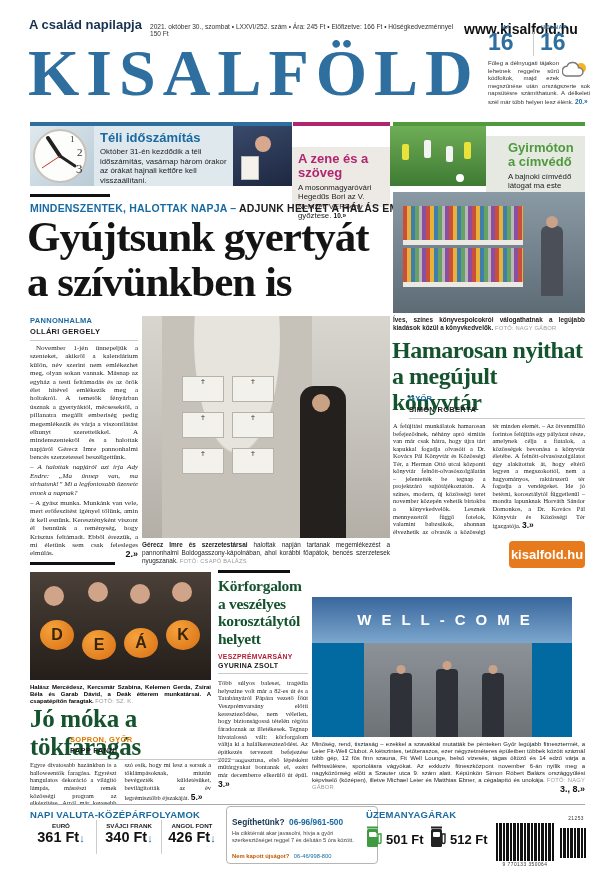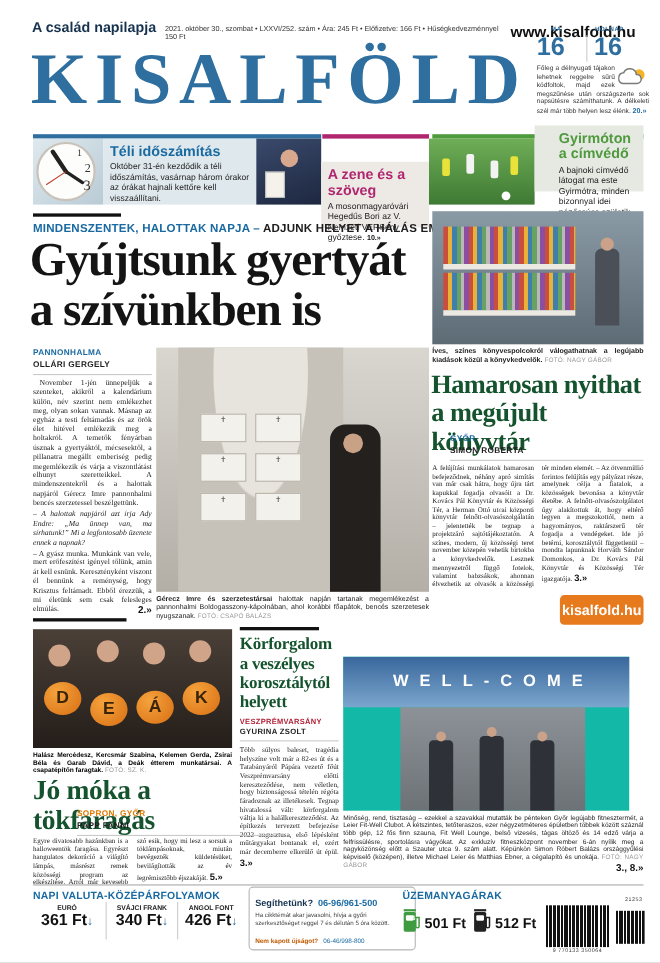--- a/index.html
+++ b/index.html
@@ -127,21 +127,21 @@
     <div class="ttext"><span>A mosonmagyaróvári Hegedűs Bori az V. Nemzeti VERSeny győztese.</span>
       <span class="pref" style="font-size:6.5px;">10.»</span></div>
   </div>
   <div class="abs ph-soccer" style="left:390px;top:126px;width:96px;height:60px;">
     <div class="abs" style="left:12px;top:18px;width:7px;height:16px;background:#e8e23a;border-radius:2px;"></div>
     <div class="abs" style="left:34px;top:14px;width:7px;height:18px;background:#f3f3f3;border-radius:2px;"></div>
     <div class="abs" style="left:56px;top:20px;width:7px;height:16px;background:#f3f3f3;border-radius:2px;"></div>
     <div class="abs" style="left:74px;top:16px;width:7px;height:17px;background:#e8e23a;border-radius:2px;"></div>
     <div class="abs" style="left:66px;top:48px;width:8px;height:8px;border-radius:50%;background:#fff;"></div>
   </div>
-  <div class="abs teaser" style="left:486px;top:114px;width:99px;background:#e5e9e2;padding-left:22px;">
+  <div class="abs teaser" style="left:486px;top:136px;width:99px;background:#e5e9e2;padding-left:22px;">
     <div class="ttitle" style="color:var(--green);">Gyirmóton a címvédő</div>
     <div class="ttext"><span>A bajnoki címvédő látogat ma este Gyirmótra, minden bizonnyal idei nézőcsúcs születik.</span>
       <span class="pref" style="font-size:6.5px;">19.»</span></div>
   </div>
 
   
   <div class="abs blackbar" style="left:30px;top:194px;width:80px;"></div>
   <div class="abs kicker" style="left:30px;top:202px;width:556px;">
     <span style="color:var(--link);">MINDENSZENTEK, HALOTTAK NAPJA –</span><span style="color:#1d1d1d;"> ADJUNK HELYET A HÁLÁS EMLÉKEZÉSNEK</span>
   </div>
@@ -239,21 +239,21 @@
   <div class="abs" style="left:30px;top:735px;width:181px;margin-left:40px;">
     <div class="loc" style="color:#e07800;">SOPRON, GYŐR</div>
     <div class="auth" style="margin-top:2px;">PAPP FANNI</div>
     <div class="rule" style="margin-top:4px;"></div>
   </div>
   <div class="abs serif just" style="left:30px;top:761px;width:181px;column-count:2;column-gap:8px;font-size:6.4px;line-height:1.2;color:#1d1d1d;">
     <span>Egyre divatosabb hazánkban is a halloweentök faragása. Egyrészt hangulatos dekoráció a világító lámpás, másrészt remek közösségi program az elkészítése. Arról már kevesebb szó esik, hogy mi lesz a sorsuk a töklámpásoknak, miután bevégezték küldetésüket, bevilágították az év legrémisztőbb éjszakáját. </span><span class="pref sans" style="font-size:8.5px;">5.»</span>
   </div>
 
   
-  <div class="abs" style="left:312px;top:597px;width:260px;height:140px;background:#14b8a6;overflow:hidden;">
+  <div class="abs" style="left:312px;top:597px;width:260px;height:140px;background:#0369a1;overflow:hidden;">
     <div class="abs" style="left:0;top:0;width:273px;height:46px;background:linear-gradient(180deg,#39679c,#7ba6cd);">
       <div style="text-align:center;color:#fff;font-weight:bold;font-size:15px;letter-spacing:10px;line-height:46px;">WELL-COME</div>
     </div>
     <div class="abs" style="left:52px;top:46px;width:168px;height:94px;background:linear-gradient(180deg,#8d9298,#6d7277);"></div>
     <div class="fig" style="left:78px;top:76px;width:22px;height:64px;"></div>
     <div class="fig" style="left:124px;top:72px;width:22px;height:68px;"></div>
     <div class="fig" style="left:170px;top:76px;width:22px;height:64px;"></div>
   </div>
   <div class="abs just" style="left:312px;top:741px;width:273px;font-size:6px;line-height:1.2;color:#1d1d1d;">
     <span>Minőség, rend, tisztaság – ezekkel a szavakkal mutatták be pénteken Győr legújabb fitnesztermét, a Leier Fit-Well Clubot. A kétszintes, tetőteraszos, ezer négyzetméteres épületben többek között száznál több gép, 12 fős finn szauna, Fit Well Lounge, belső vizesés, tágas öltöző és 14 edző várja a felfrissülésre, sportolásra vágyókat. Az exkluzív fitneszközpont november 6-án nyílik meg a nagyközönség előtt a Szauter utca 9. szám alatt. Képünkön Simon Róbert Balázs országgyűlési képviselő (középen), illetve Michael Leier és Matthias Ebner, a cégalapító és unokája. </span><span class="credit">FOTÓ: NAGY GÁBOR</span>

